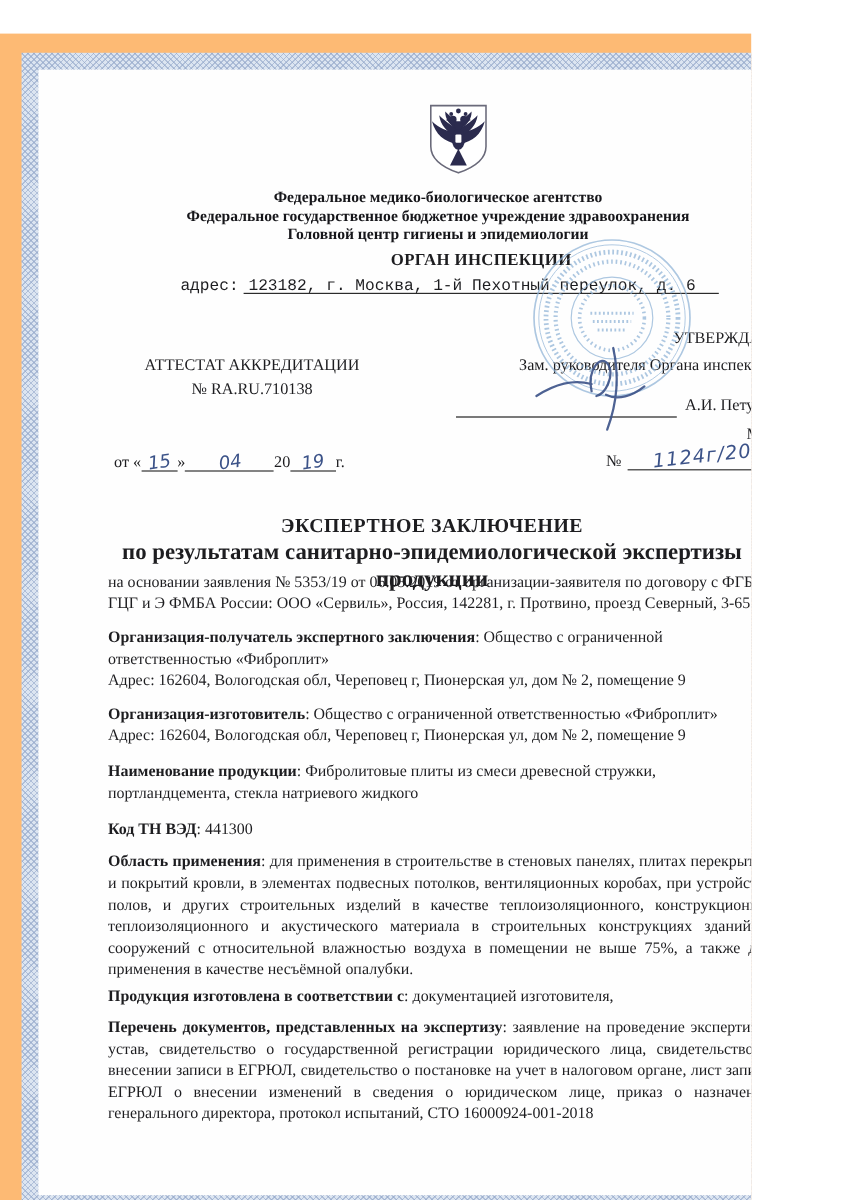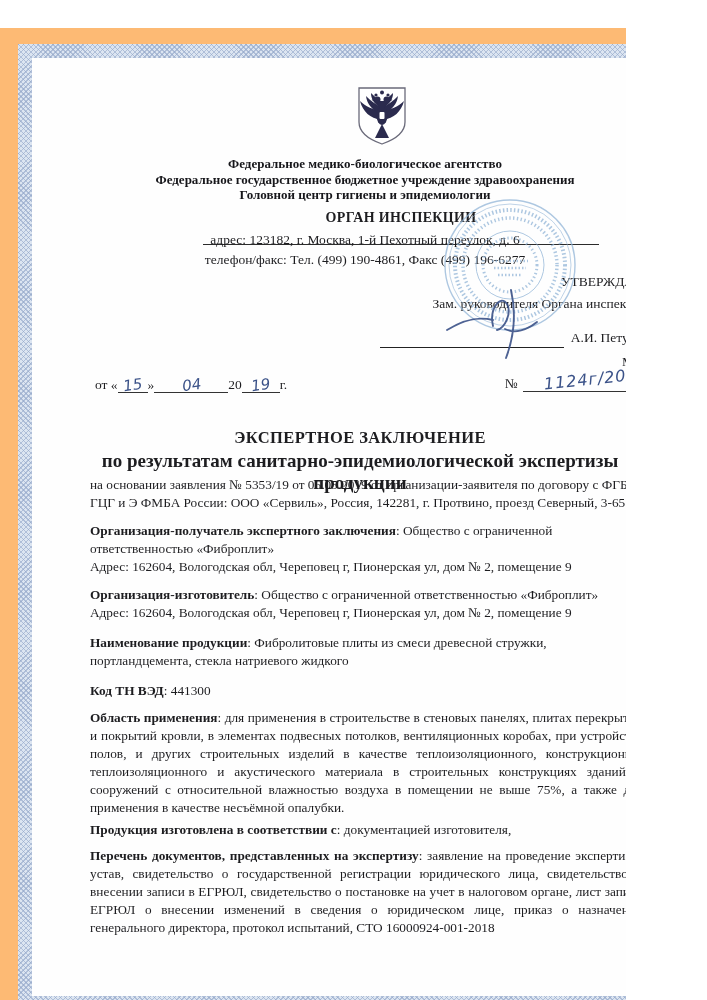--- a/index.html
+++ b/index.html
@@ -12,21 +12,21 @@
       repeating-linear-gradient(45deg,rgba(145,165,200,.6) 0 1px,transparent 1px 3.5px),
       repeating-linear-gradient(-45deg,rgba(145,165,200,.6) 0 1px,transparent 1px 3.5px);}
   .frame-inner{position:absolute;left:14px;top:14px;right:14px;bottom:14px;background:#fefefe;}
 
   .emblem{position:absolute;left:355px;top:58px;width:54px;height:60px;}
 
   .letterhead{position:absolute;left:65px;top:128px;width:600px;text-align:center;
     font-weight:bold;font-size:13px;line-height:15.5px;color:#16161a;}
   .organ{position:absolute;left:203px;top:182px;width:396px;text-align:center;
     font-weight:bold;font-size:14px;letter-spacing:.3px;border-bottom:1.5px solid #2b2b2b;padding-bottom:18px;}
-  .addr{position:absolute;left:65px;width:600px;text-align:center;font-size:13.5px;}
+  .addr{position:absolute;left:65px;width:600px;text-align:center;font-size:13.5px;font-family:Liberation Mono, monospace;}
   .addr1{top:204px;} .addr2{top:224px;}
 
   .attestat{position:absolute;left:95px;top:266px;width:230px;text-align:center;
     font-size:13.5px;line-height:20px;}
   .approve{position:absolute;left:380px;top:244px;width:268px;text-align:right;
     font-size:13.5px;line-height:20px;}
   .approve .pos{margin-top:2px;}
   .sig-row{display:flex;align-items:flex-end;margin-top:14px;text-align:center;}
   .sig-line{flex:1;border-bottom:1px solid #222;height:14px;margin-right:7px;}
   .mp{margin-top:4px;}
@@ -90,22 +90,25 @@
   </svg>
 
   <div class="letterhead">
     <div>Федеральное медико-биологическое агентство</div>
     <div>Федеральное государственное бюджетное учреждение здравоохранения</div>
     <div>Головной центр гигиены и эпидемиологии</div>
   </div>
 
   <div class="organ">ОРГАН ИНСПЕКЦИИ</div>
   <div class="addr addr1">адрес: 123182, г. Москва, 1-й Пехотный переулок, д. 6</div>
-  <div class="addr addr2">телефон/факс: Тел. (499) 190-4861, Факс (499) 196-6277</div>
 
+  <div class="attestat">
+    <div>АТТЕСТАТ АККРЕДИТАЦИИ</div>
+    <div>№ RA.RU.710138</div>
+  </div>
 
   <div class="approve">
     <div>УТВЕРЖДАЮ</div>
     <div class="pos">Зам. руководителя Органа инспекции</div>
     <div class="sig-row">
       <span class="sig-line"></span>
       <span>А.И. Петухов</span>
     </div>
     <div class="mp">М.п.</div>
   </div>

